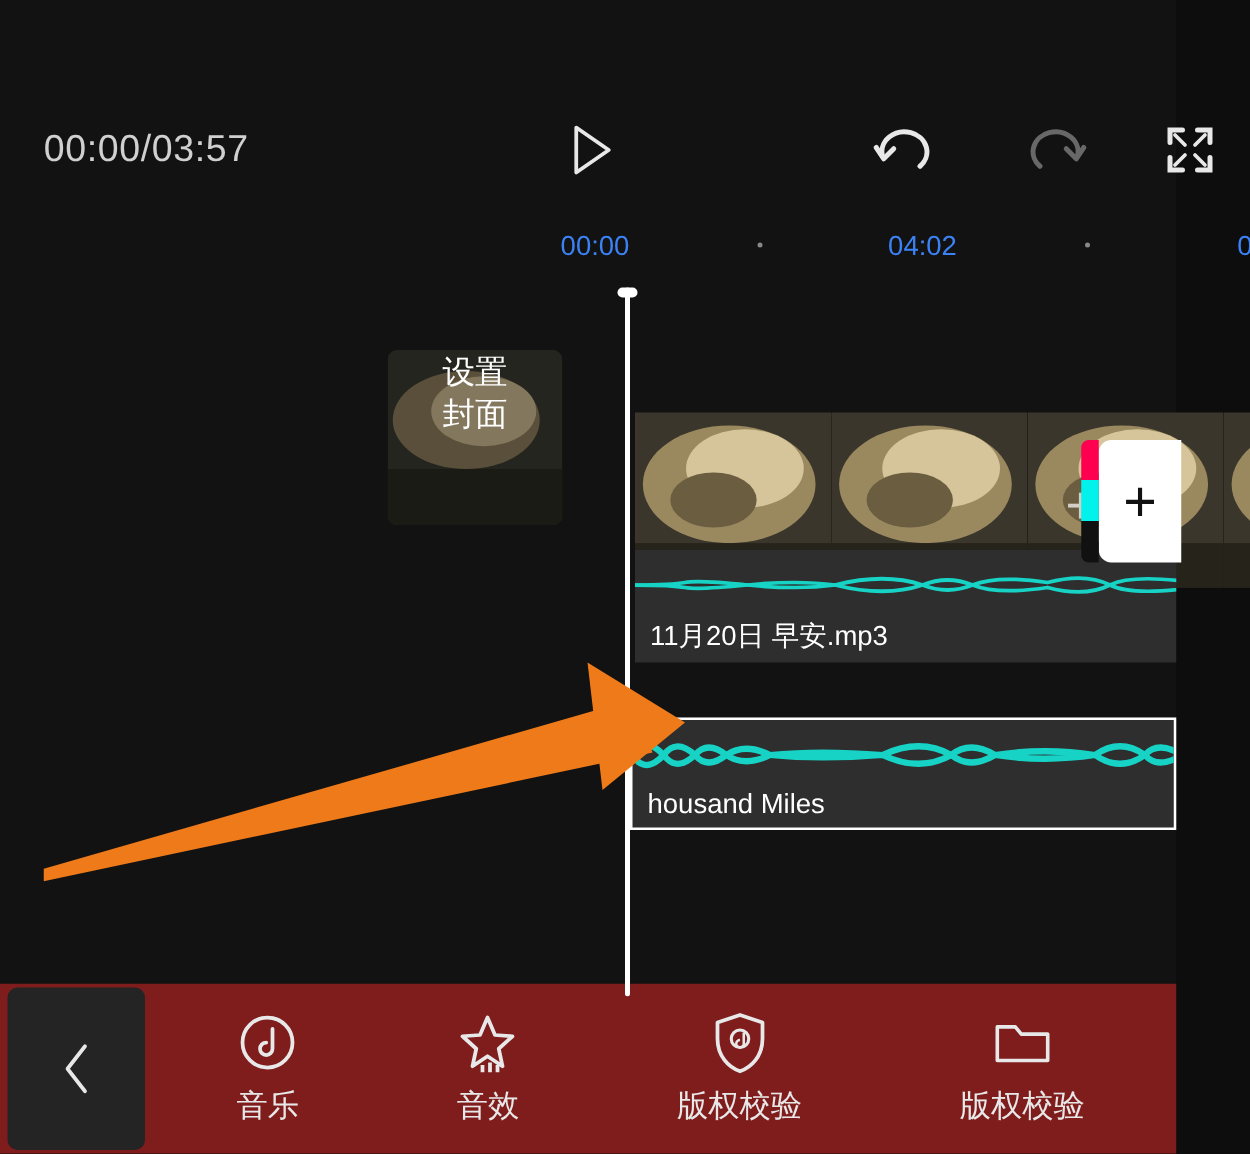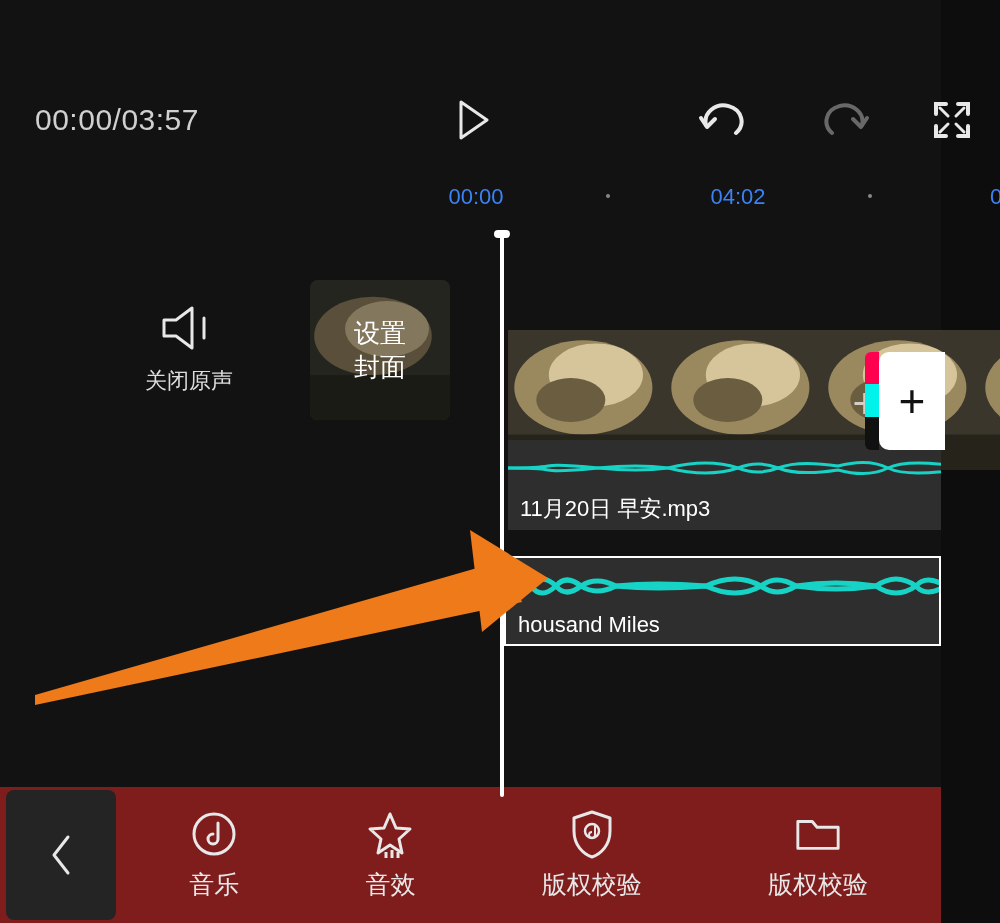--- a/index.html
+++ b/index.html
@@ -22,36 +22,36 @@
   
   .timeline { position:absolute; top:230px; left:0; right:0; bottom:130px; }
 
   .playhead { position:absolute; top:0px; bottom:-4px; left:500px; width:4px; background:#ffffff; border-radius:2px; z-index:30; }
   .playhead::before{content:"";position:absolute;top:0;left:-6px;width:16px;height:8px;background:#fff;border-radius:4px;}
 
   
   .track-row1 { position:absolute; top:50px; left:0; right:0; height:140px; }
   .mute-orig { position:absolute; left:145px; text-align:center; color:#e8e8e8; }
   .mute-orig .lbl{ margin-top:10px; font-size:22px; color:#ddd;}
-  .cover-tile { position:absolute; left:310px; top:0; width:140px; height:140px; border-radius:8px; overflow:hidden; cursor:pointer; display:flex; align-items:center; justify-content:center;}
+  .cover-tile { position:absolute; left:310px; top:0; width:140px; height:140px; border-radius:8px; overflow:hidden; cursor:pointer; display:flex; align-items:flex-start; justify-content:center;}
   .cover-tile .bgimg{position:absolute;inset:0;}
   .cover-tile .shade{position:absolute;inset:0;background:rgba(0,0,0,0.35);}
   .cover-tile .ctext{position:relative;color:#fff;font-size:26px;line-height:34px;text-align:center;white-space:pre;}
 
   
   .video-strip { position:absolute; left:508px; top:50px; height:140px; right:-60px; display:flex; gap:0; }
   .clip { width:157px; height:140px; flex:0 0 auto; }
   .add-tile { position:absolute; right:-4px; top:72px; width:66px; height:98px; background:#fff; border-radius:10px 0 0 10px; display:flex; align-items:center; justify-content:center; font-size:46px; color:#111; cursor:pointer; z-index:20; }
   .add-tile::before{content:"";position:absolute;left:-14px;top:0;bottom:0;width:14px;background:linear-gradient(180deg,#ff0050 0%,#ff0050 33%,#00f2ea 33%,#00f2ea 66%,#111 66%);border-radius:6px 0 0 6px;}
   .plus-faint{position:absolute; right:64px; top:100px; font-size:42px; color:rgba(255,255,255,0.7); z-index:12;}
 
   
   .audio-track { position:absolute; left:508px; right:0; height:90px; background:#2e2e2e; border-radius:0; overflow:hidden; }
   .audio-track.t1 { top:210px; }
-  .audio-track.t2 { top:326px; border:2px solid #fff; left:504px;}
+  .audio-track.t2 { top:344px; border:2px solid #fff; left:504px;}
   .wave { position:absolute; left:0; right:0; top:8px; height:40px; }
   .audio-label { position:absolute; left:12px; bottom:6px; font-size:22px; color:#fff; }
 
   
   .arrow-svg { position:absolute; left:0; top:0; width:1000px; height:923px; pointer-events:none; z-index:40;}
 
   
   .bottom-bar { position:absolute; left:0; right:0; bottom:0; height:136px; background:#7f1d1d; display:flex; align-items:center; }
   .back-tile { width:110px; height:130px; margin:3px 0 3px 6px; background:#242424; border-radius:8px; display:flex; align-items:center; justify-content:center; cursor:pointer;}
   .tool-items { flex:1; display:flex; justify-content:space-around; align-items:center; padding:0 10px;}
@@ -102,27 +102,20 @@
     <span class="tick" style="left:476px">00:00</span>
     <span class="dot" style="left:608px"></span>
     <span class="tick" style="left:738px">04:02</span>
     <span class="dot" style="left:870px"></span>
     <span class="tick" style="left:996px">0</span>
   </div>
 
   <div class="timeline">
 
     <div class="track-row1">
-      <div class="mute-orig" style="top:24px;">
-        <svg width="58" height="48" viewBox="0 0 58 48">
-          <path d="M4 16 H16 L32 4 V44 L16 32 H4 Z" fill="none" stroke="#e8e8e8" stroke-width="3" stroke-linejoin="round"></path>
-          <line x1="44" y1="14" x2="44" y2="34" stroke="#e8e8e8" stroke-width="3" stroke-linecap="round"></line>
-        </svg>
-        <div class="lbl">关闭原声</div>
-      </div>
 
       <div class="cover-tile">
         <svg class="fake-photo bgimg" viewBox="0 0 100 100" preserveAspectRatio="xMidYMid slice">
           <rect width="100" height="100" fill="#3a3a32"></rect>
           <ellipse cx="45" cy="40" rx="42" ry="28" fill="#8a7a5a"></ellipse>
           <ellipse cx="55" cy="35" rx="30" ry="20" fill="#c9b890"></ellipse>
           <rect y="68" width="100" height="32" fill="#2a2a22"></rect>
         </svg>
         <div class="shade"></div>
         <div class="ctext">设置

